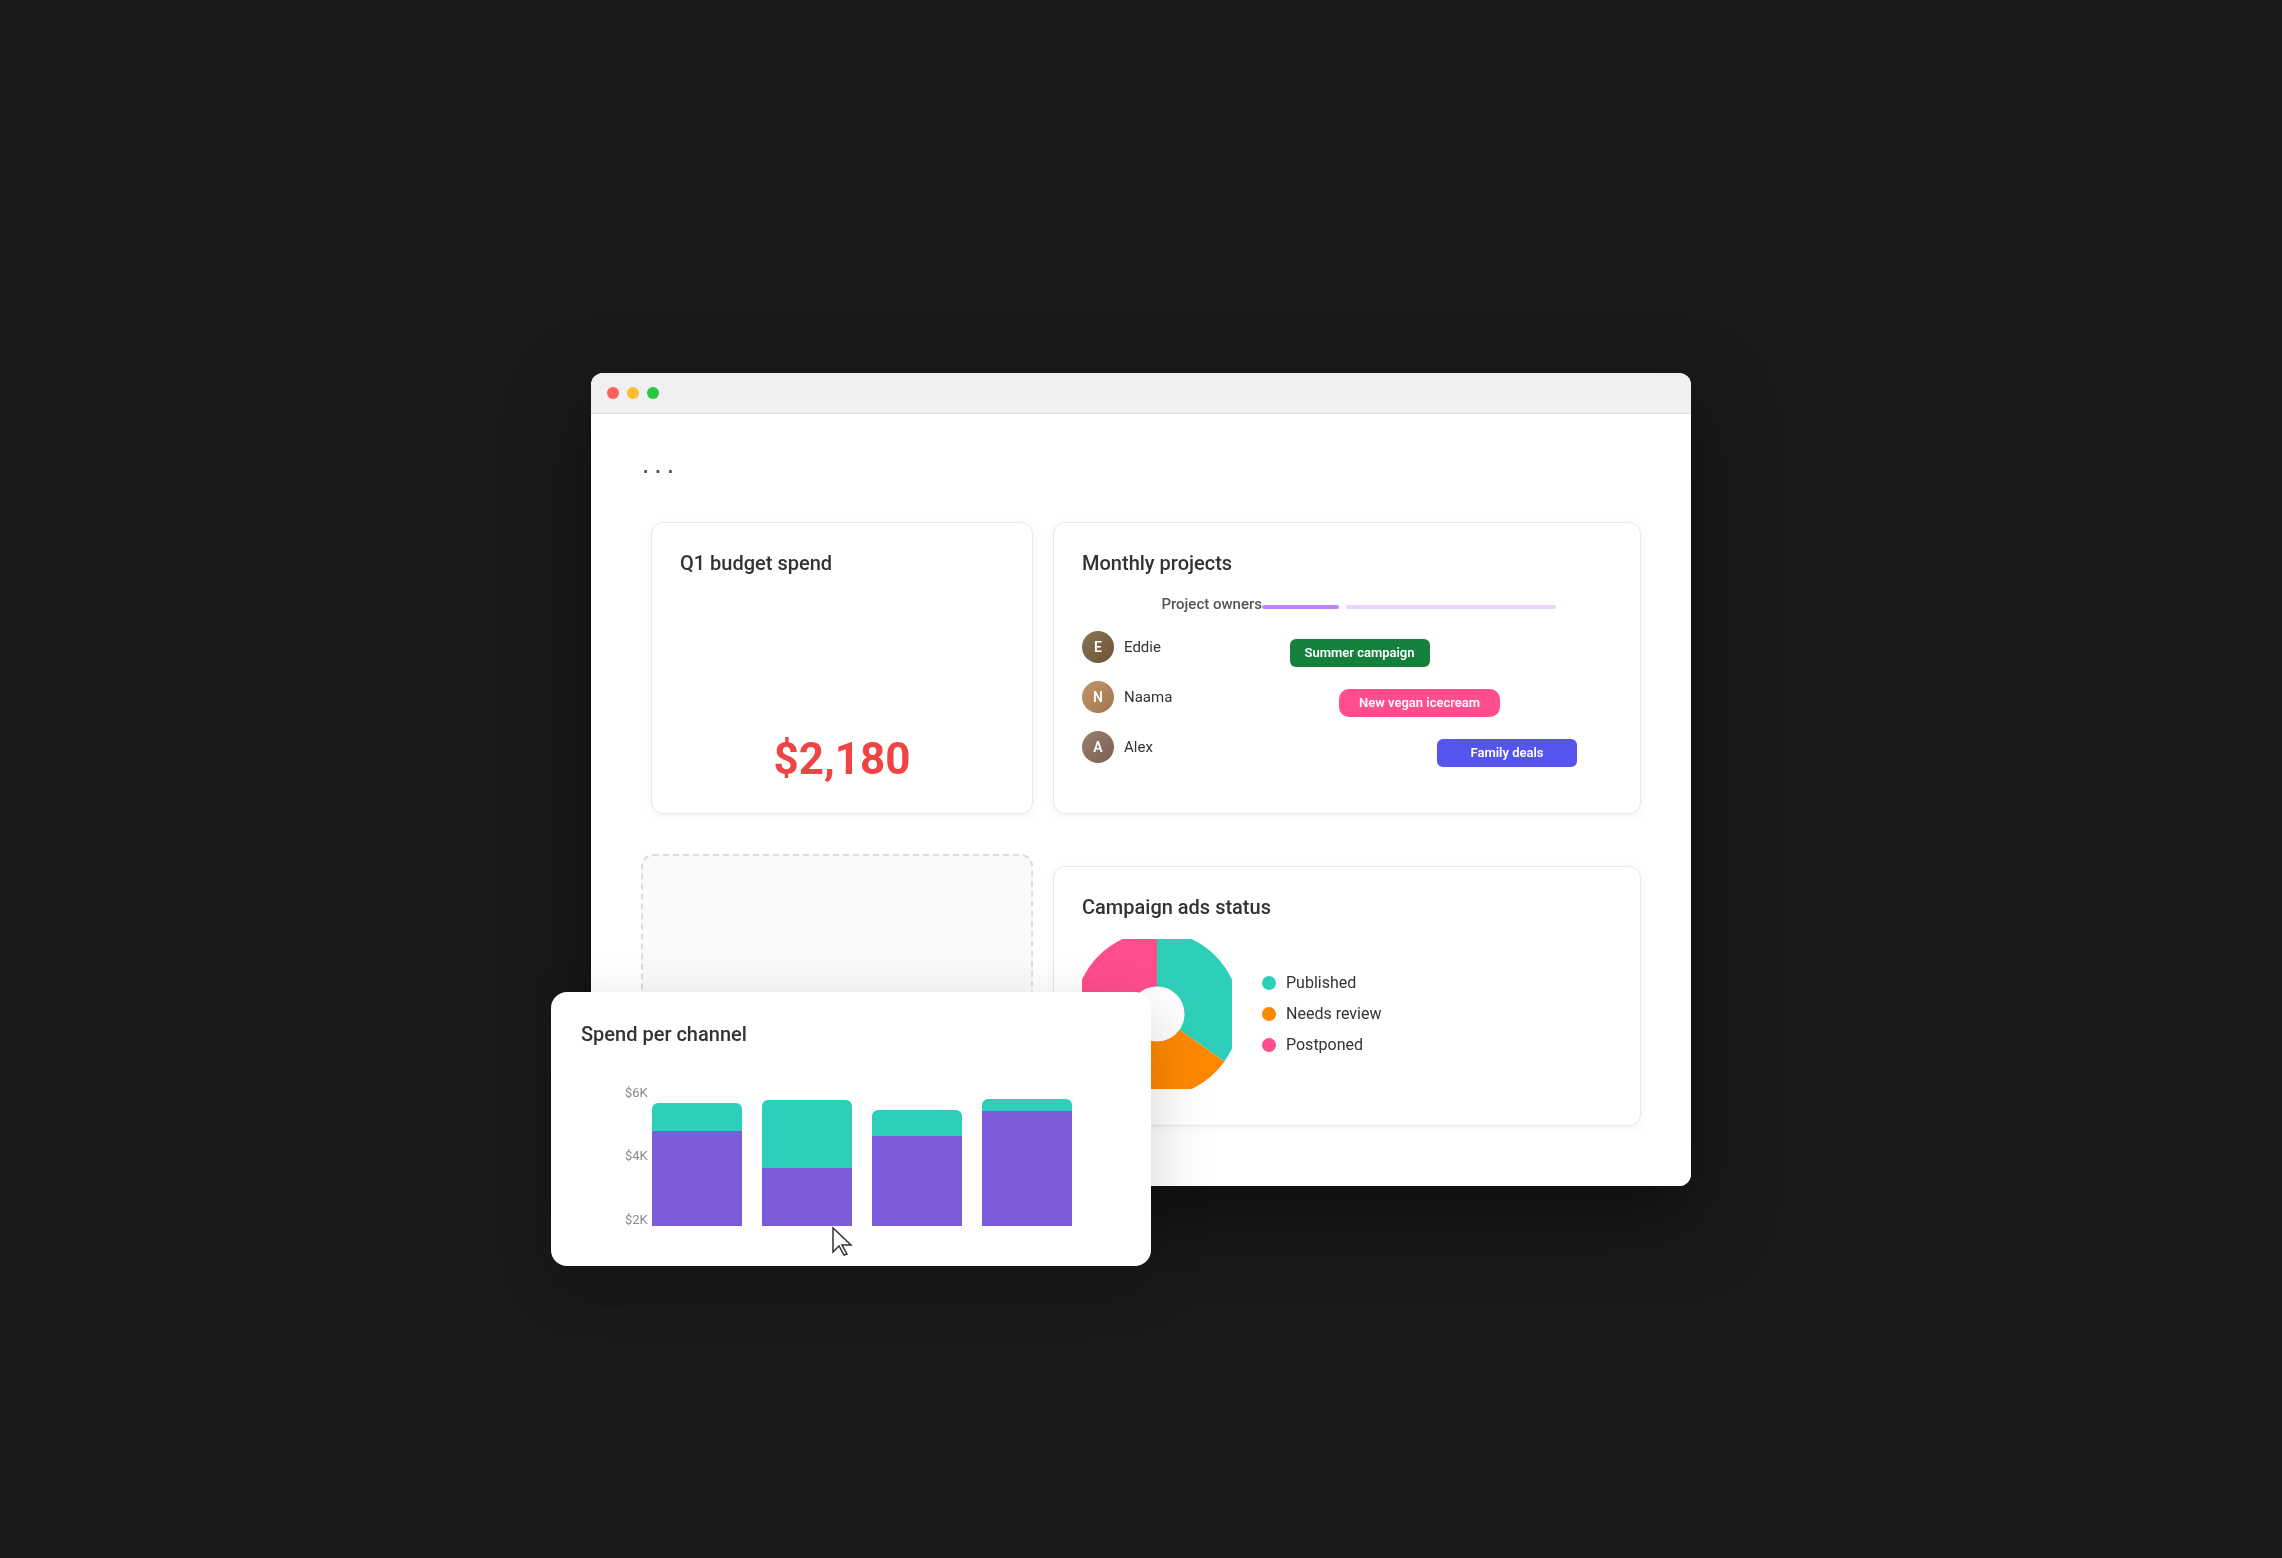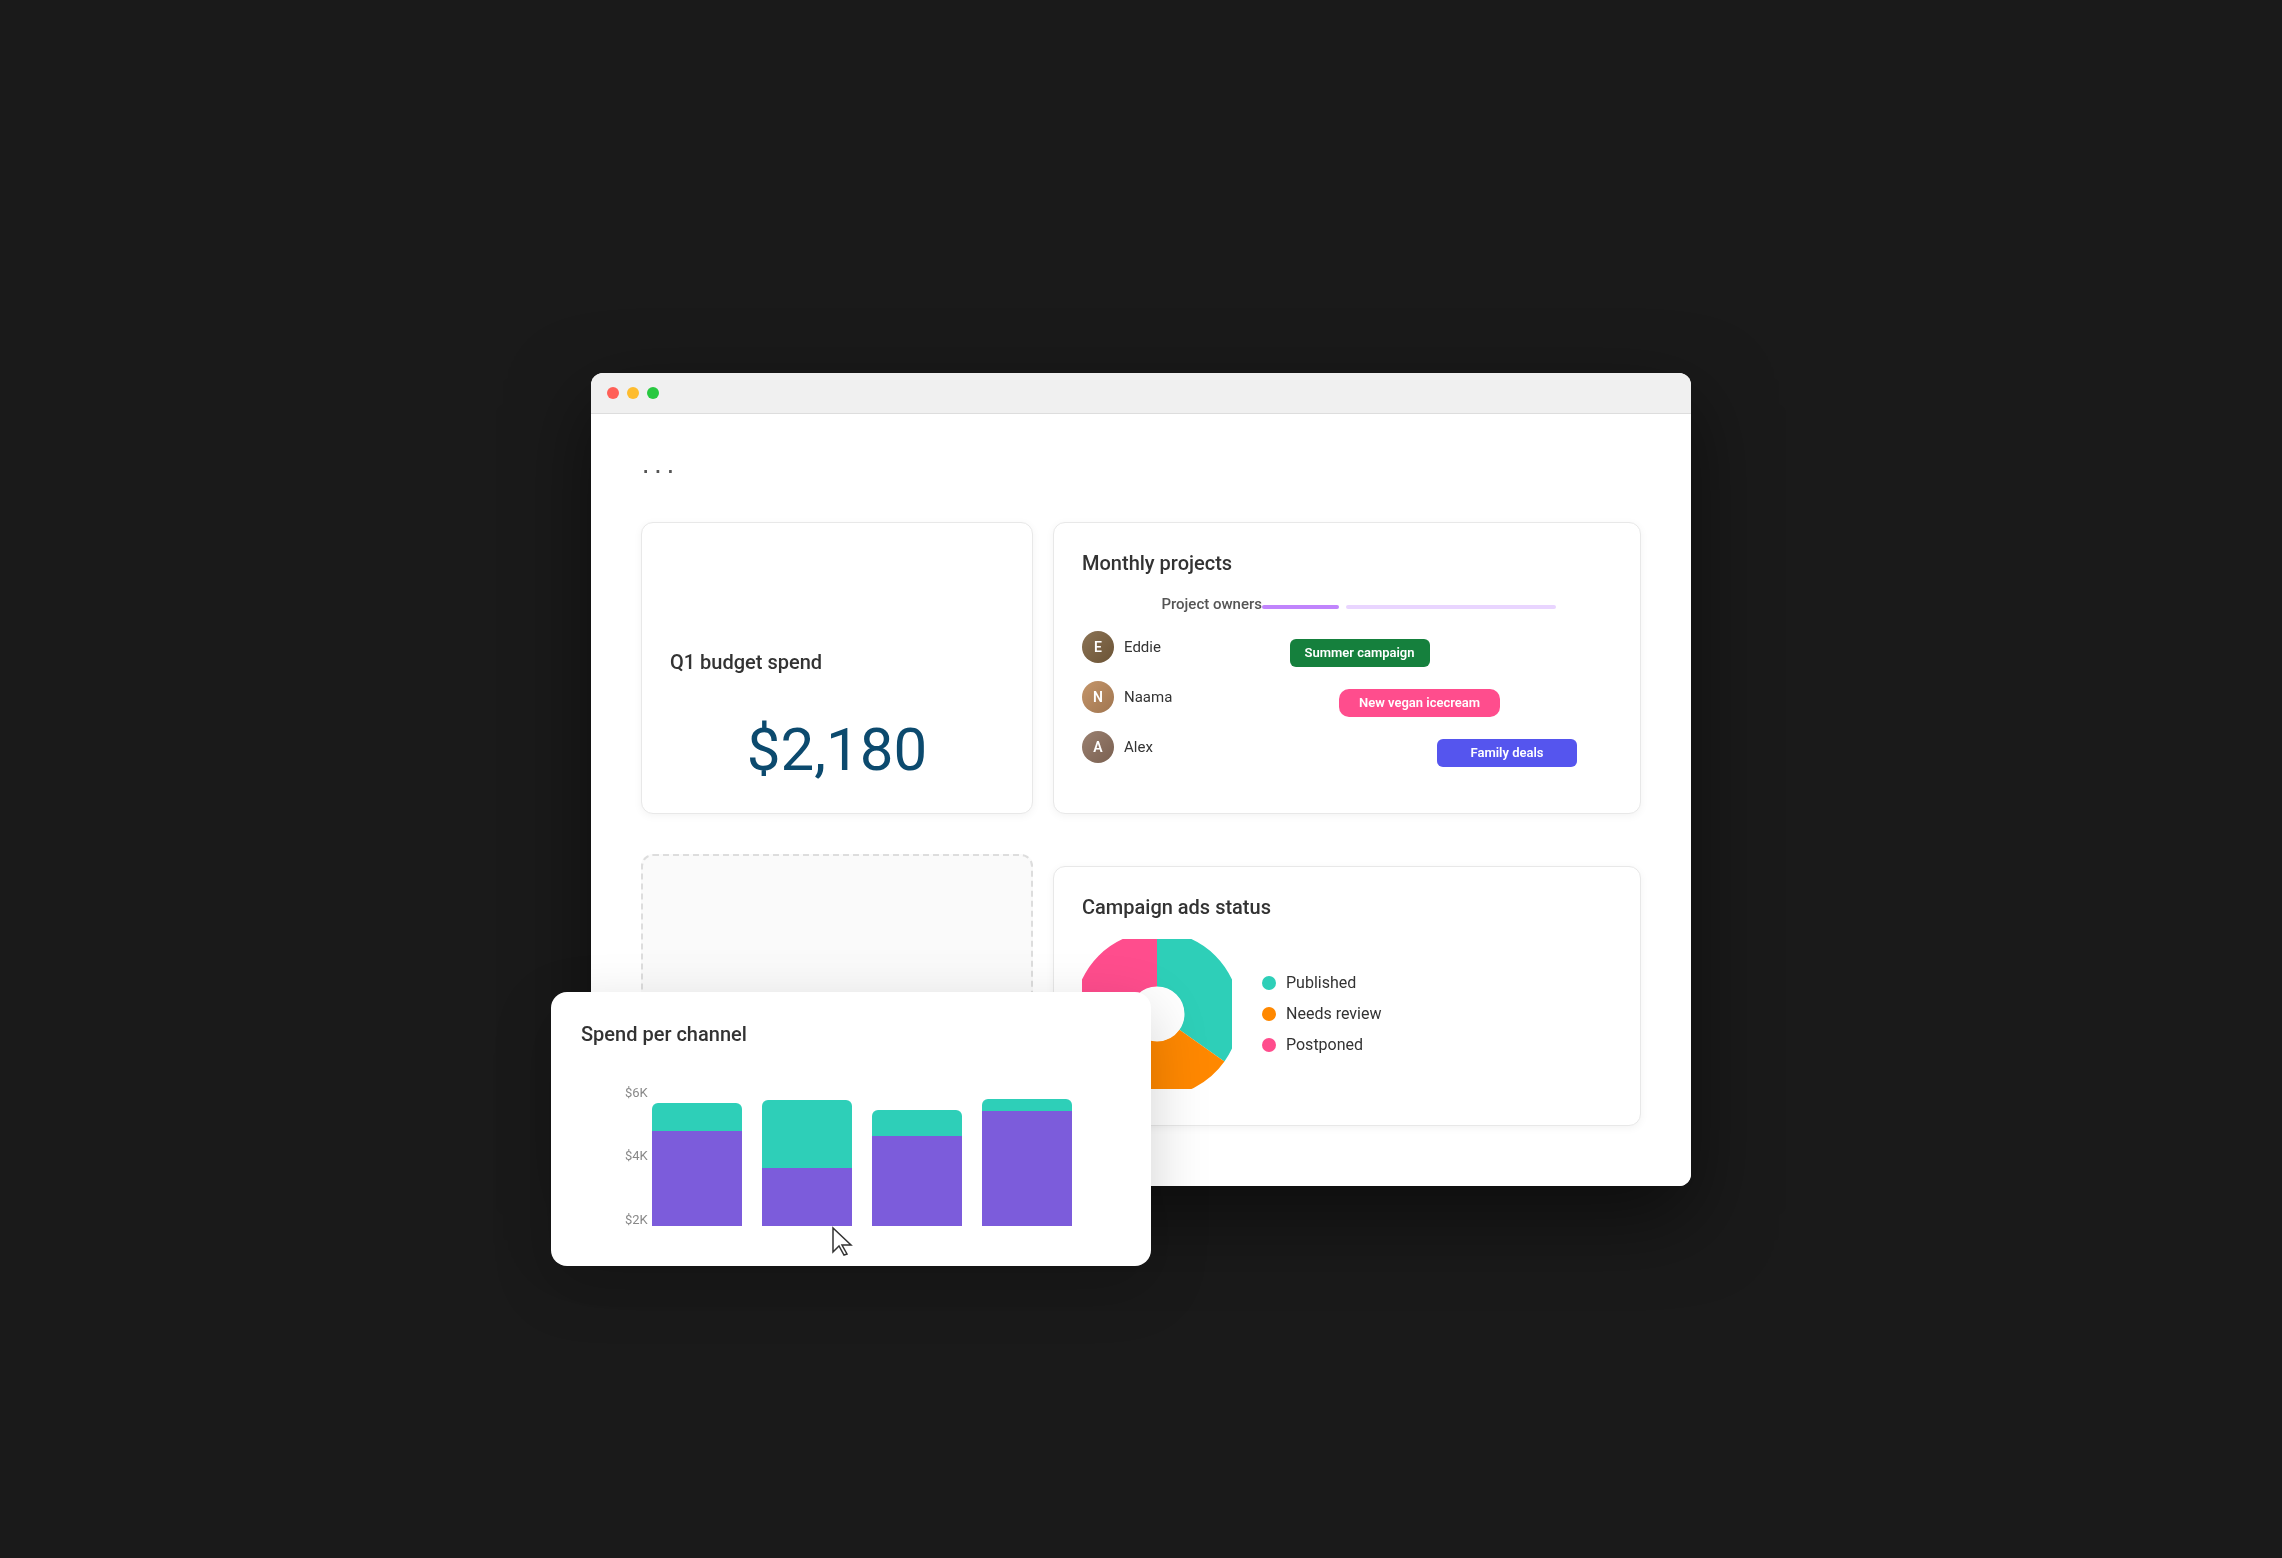--- a/index.html
+++ b/index.html
@@ -89,28 +89,29 @@
       font-size: 20px;
       font-weight: 500;
       color: #333;
       margin-bottom: 20px;
     }
 
     
     .budget-card {
       display: flex;
       flex-direction: column;
-      justify-content: flex-end;
+      justify-content: space-between;
       min-height: 200px;
+      margin-left: 10px;
     }
 
     .budget-amount {
-      font-size: 60px;
-      font-weight: 400;
-      color: #0c4a6e;
+      font-size: 44px;
+      font-weight: 700;
+      color: #ef4444;
       text-align: center;
       margin-top: 20px;
     }
 
     
     .monthly-card {
       min-height: 200px;
     }
 
     .gantt-container {

